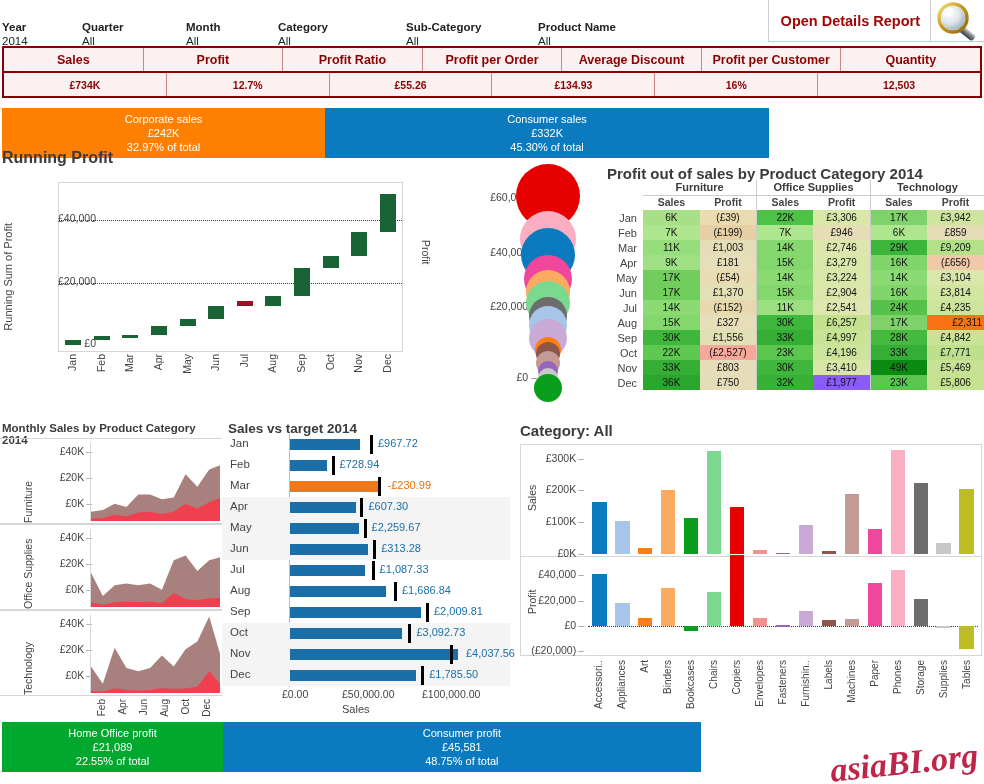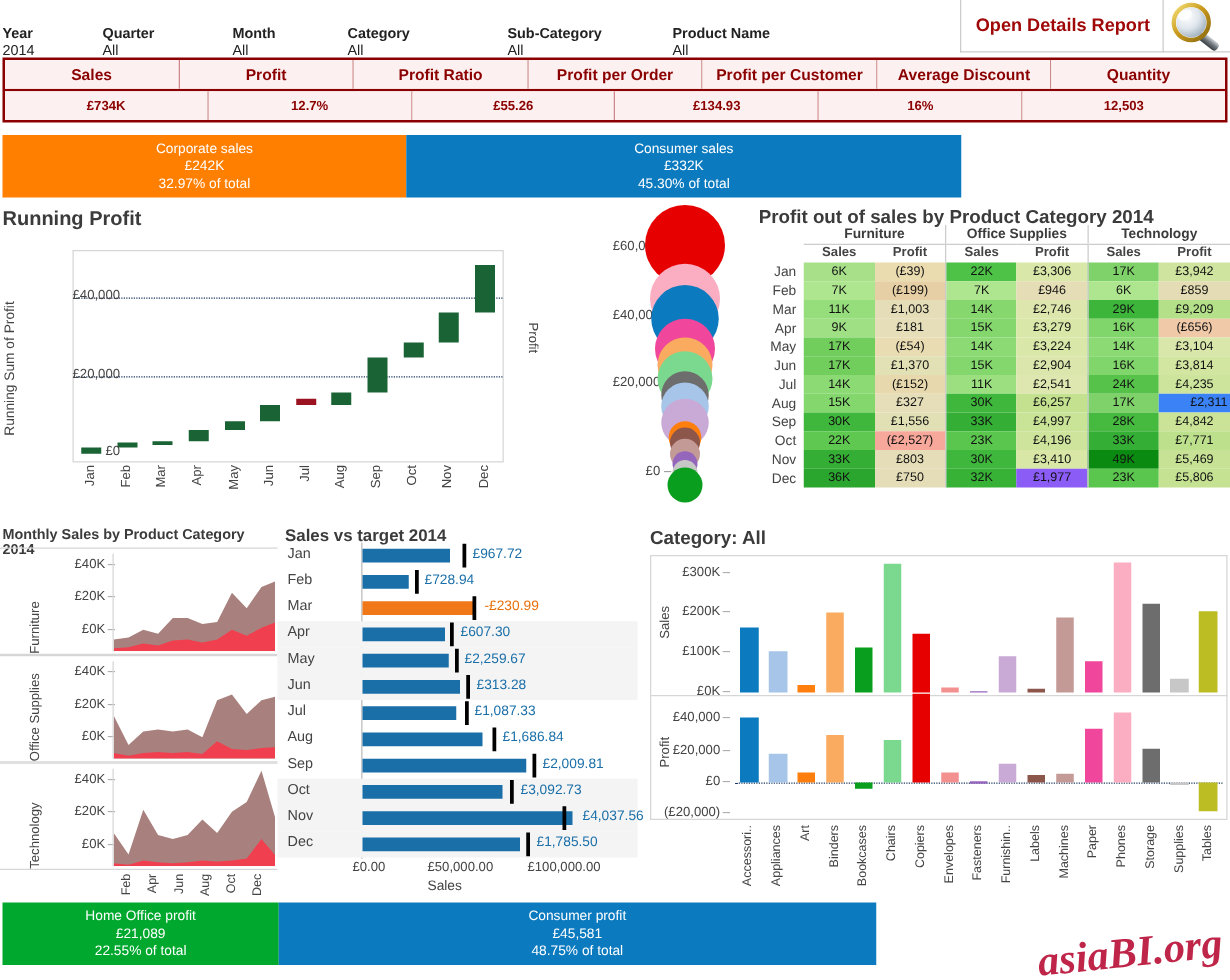--- a/index.html
+++ b/index.html
@@ -49,21 +49,21 @@
   .seg { display:flex; flex-direction:column; align-items:center; justify-content:center;
          color:#fff; font-size:11px; line-height:14px; }
   .seg .s1 { }
   .seg .s2 { }
   .seg .s3 { }
 
   
   .ptitle { position:absolute; font-weight:bold; color:#3b3b3b; }
 
   
-  #running { position:absolute; left:0; top:163px; width:430px; height:255px; }
+  #running { position:absolute; left:0; top:145px; width:430px; height:255px; }
   #running .axis-title { position:absolute; left:2px; top:78px; width:14px;
     font-size:11px; color:#444; writing-mode:vertical-rl; transform:rotate(180deg);
     text-align:center; }
   #running .plot { position:absolute; left:58px; top:37px; width:345px; height:170px;
     border:1px solid #d6d6d6; background:#fff; }
   #running .ytick { position:absolute; right:334px; font-size:10.5px; color:#444;
     white-space:nowrap; text-align:right; width:60px; }
   #running .gridline { position:absolute; left:0; width:100%; height:0;
     border-top:1.5px dotted #1f3a60; }
   #running .wbar { position:absolute; }
@@ -199,22 +199,22 @@
     </svg>
   </span>
 </div>
 
 <div class="kpi">
   <div class="kpi-row head" id="kpiHead">
       <div class="kpi-cell">Sales</div>
       <div class="kpi-cell">Profit</div>
       <div class="kpi-cell">Profit Ratio</div>
       <div class="kpi-cell">Profit per Order</div>
+      <div class="kpi-cell">Average Discount</div>
       <div class="kpi-cell">Profit per Customer</div>
-      <div class="kpi-cell">Average Discount</div>
       <div class="kpi-cell">Quantity</div>
     </div>
   <div class="kpi-row vals" id="kpiVals">
       <div class="kpi-cell">£734K</div>
       <div class="kpi-cell">12.7%</div>
       <div class="kpi-cell">£55.26</div>
       <div class="kpi-cell">£134.93</div>
       <div class="kpi-cell">16%</div>
       <div class="kpi-cell">12,503</div>
     </div>
@@ -386,21 +386,21 @@
           <td class="cell divcol" style="background: rgb(86, 194, 74);">24K</td>
           <td class="cell" style="background: rgb(205, 228, 156);">£4,235</td>
         </tr>
         <tr>
           <td class="mon">Aug</td>
           <td class="cell" style="background: rgb(131, 215, 108);">15K</td>
           <td class="cell" style="background: rgb(230, 222, 185);">£327</td>
           <td class="cell divcol" style="background: rgb(63, 183, 60);">30K</td>
           <td class="cell" style="background: rgb(195, 225, 143);">£6,257</td>
           <td class="cell divcol" style="background: rgb(127, 209, 106);">17K</td>
-          <td class="cell" style="background: #3b82f6; padding-left: 23px;">£2,311</td>
+          <td class="cell" style="background: #f97316; padding-left: 23px;">£2,311</td>
         </tr>
         <tr>
           <td class="mon">Sep</td>
           <td class="cell" style="background: rgb(63, 183, 60);">30K</td>
           <td class="cell" style="background: rgb(225, 224, 180);">£1,556</td>
           <td class="cell divcol" style="background: rgb(52, 174, 52);">33K</td>
           <td class="cell" style="background: rgb(201, 227, 151); margin-top: 24px;">£4,997</td>
           <td class="cell divcol" style="background: rgb(70, 186, 63);">28K</td>
           <td class="cell" style="background: rgb(202, 227, 151);">£4,842</td>
         </tr>

